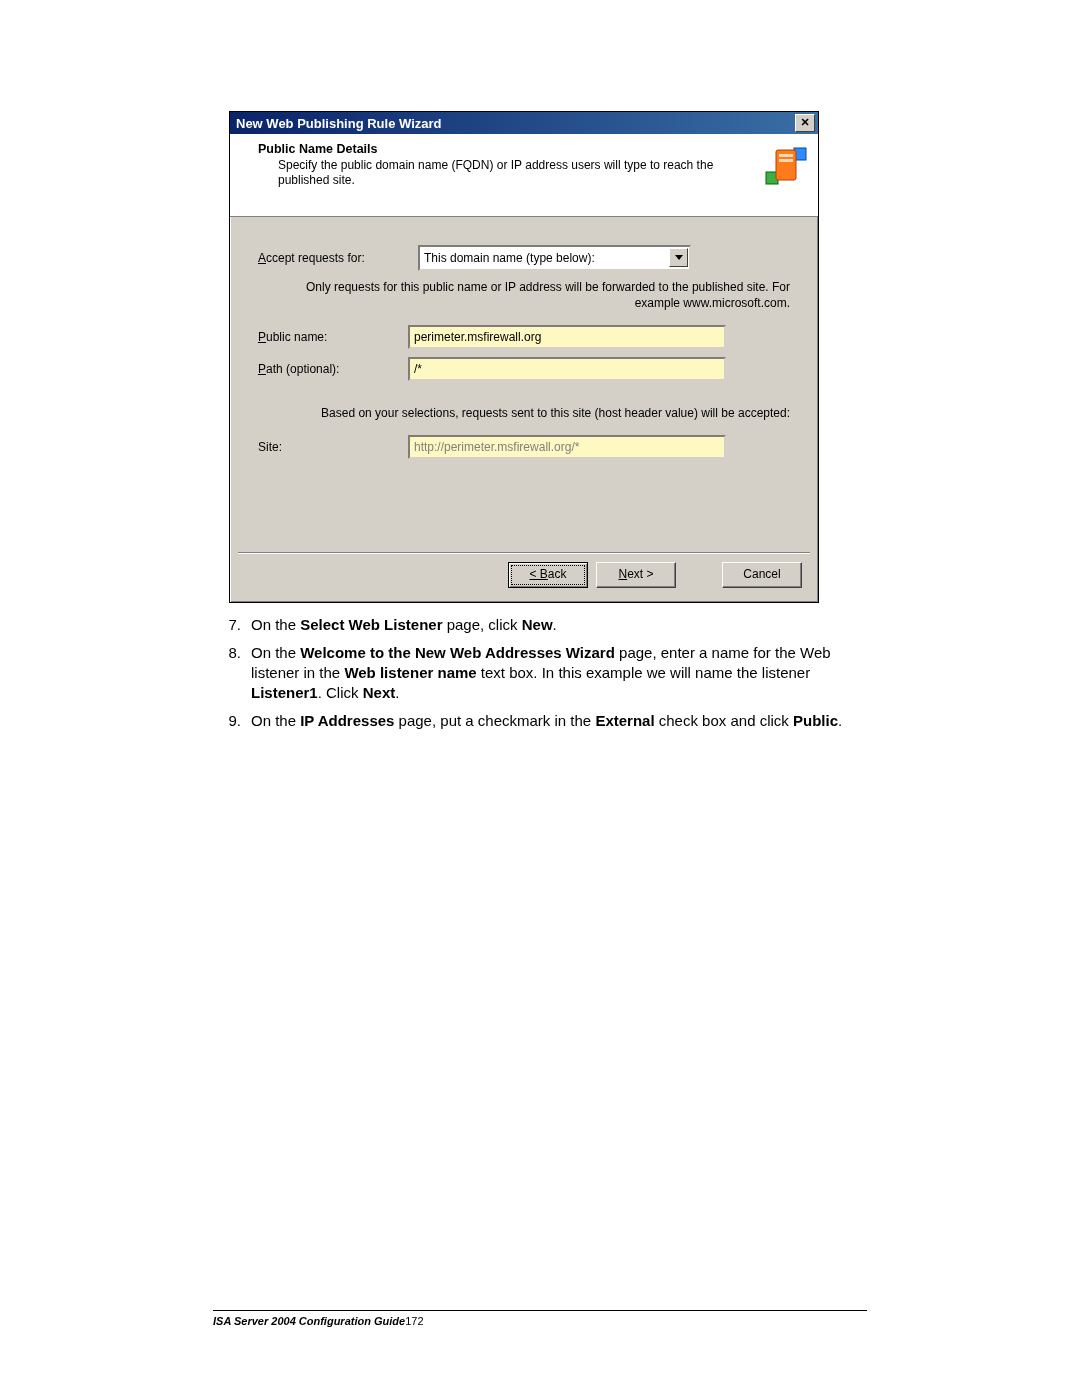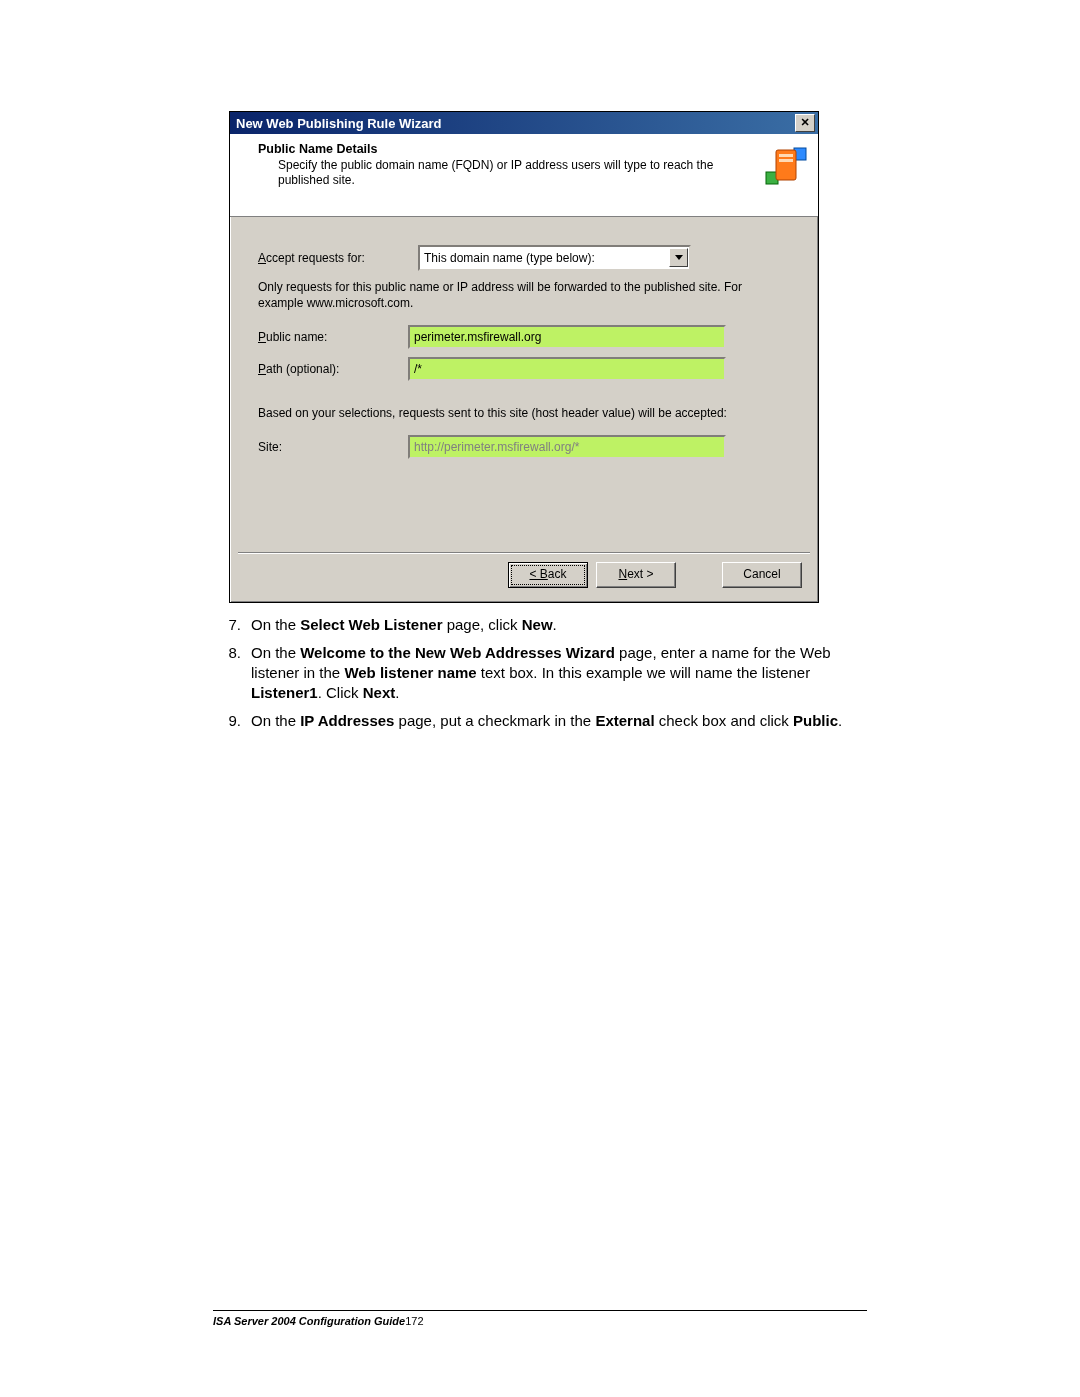--- a/index.html
+++ b/index.html
@@ -98,24 +98,24 @@
     border:1px solid #fff;
     border-right-color:#404040;border-bottom-color:#404040;
     display:flex;align-items:center;justify-content:center;
   }
   .select-arrow::after{
     content:"";
     border-left:4px solid transparent;
     border-right:4px solid transparent;
     border-top:5px solid #000;
   }
-  .note{margin:2px 0 14px 0;line-height:16px;}
+  .note{margin:2px 0 14px 0;line-height:16px;text-align:right;}
   .text-input{
     width:310px;height:20px;
-    background:#bef264;
+    background:#fef9c3;
     border:2px inset #d4d0c8;
     font-size:12px;
     padding-left:4px;
     display:flex;align-items:center;
   }
   .text-input.readonly{color:#808080;}
   .button-row{
     position:absolute;
     bottom:14px;right:16px;
     display:flex;gap:8px;

